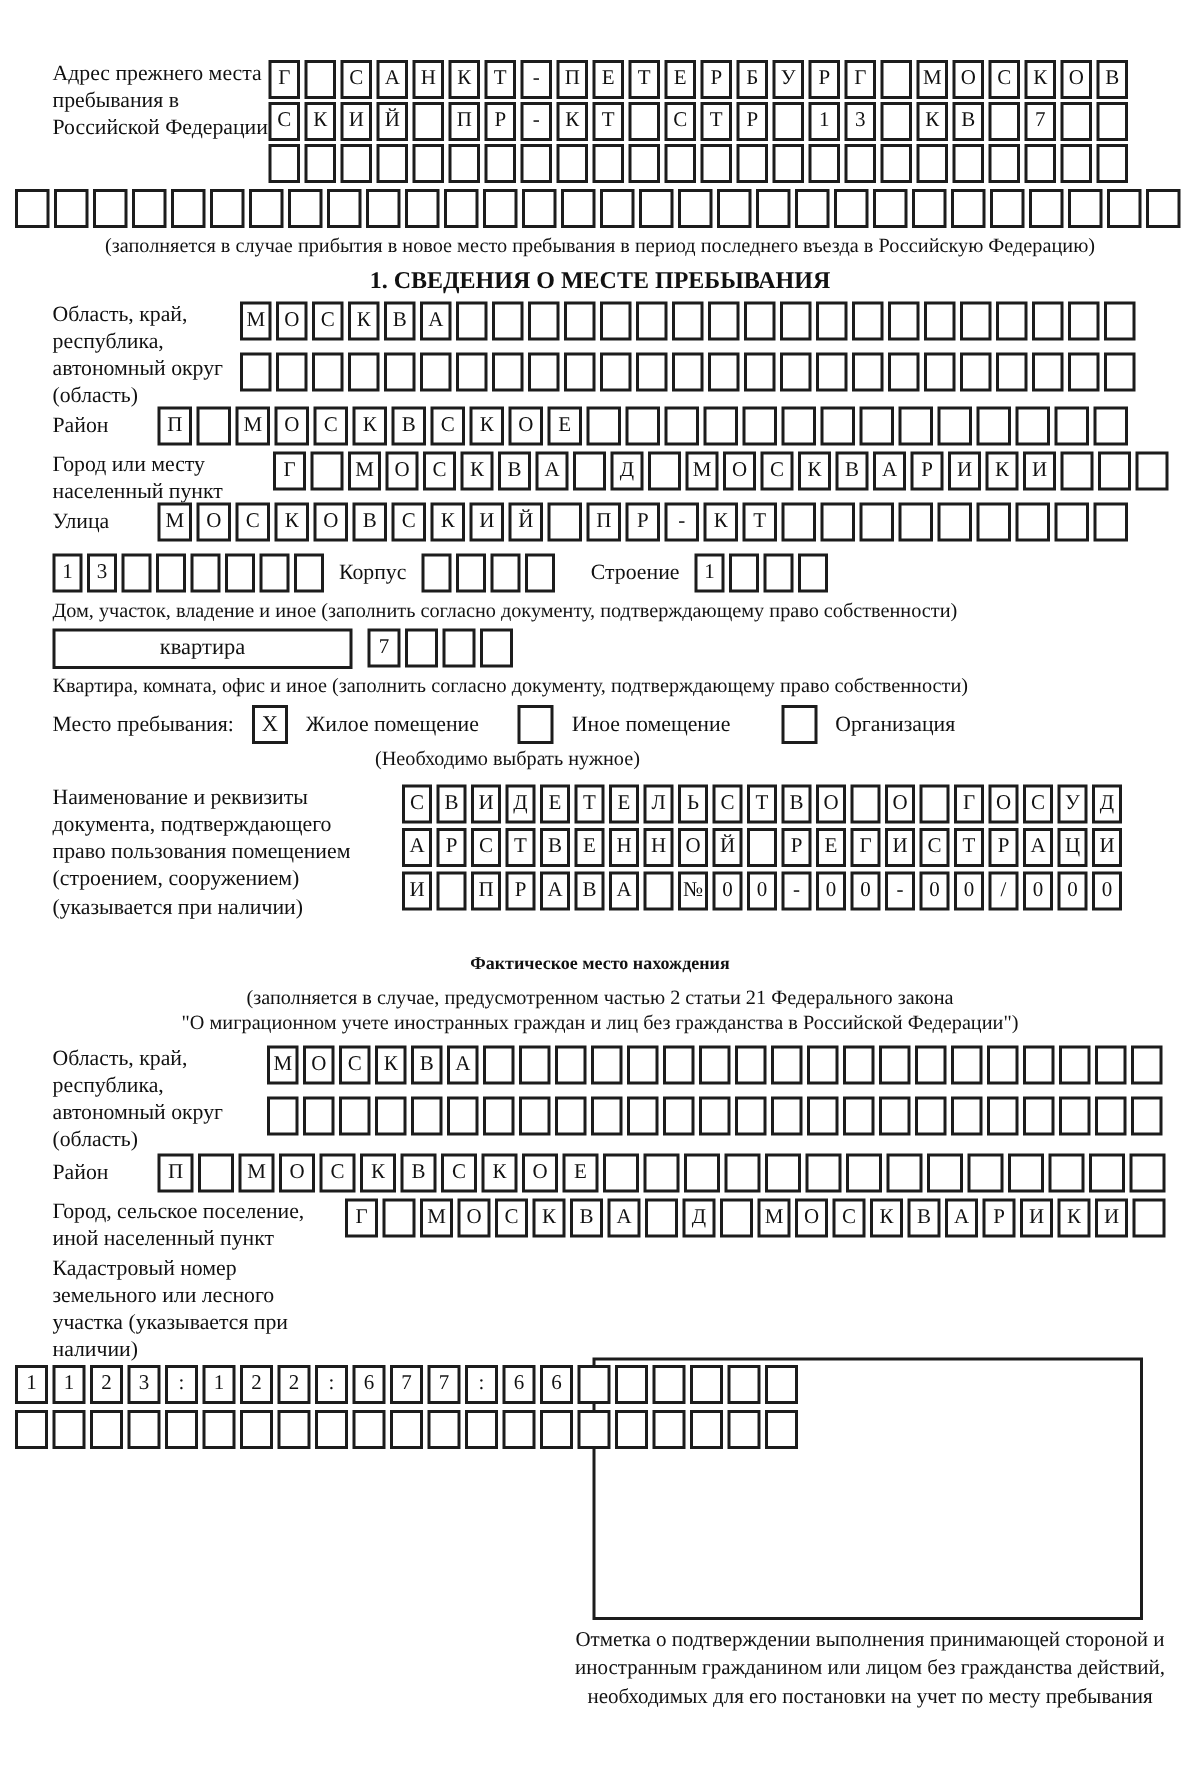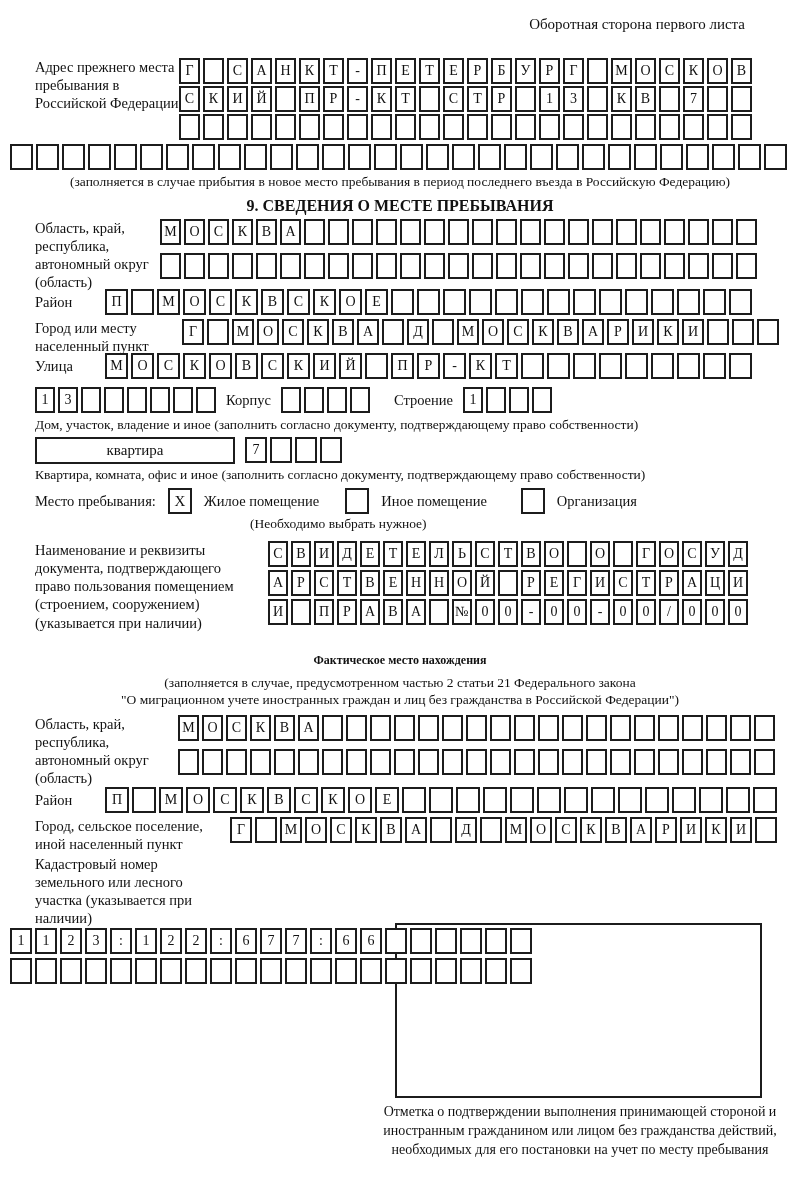--- a/index.html
+++ b/index.html
@@ -67,21 +67,20 @@
   }
   .h84{height:84px;}.h64{height:64px;}.h26{height:26px;}.h30{height:30px;}
   .h108{height:108px;}.h60{height:60px;flex-direction:column;}
   .gap2{row-gap:2px;}.gap8{row-gap:8px;}.gap3{row-gap:3px;}.gap4{row-gap:4px;}
 </style>
 </head>
 <body>
 
 <div class="page">
 
-  <div class="side-note">Оборотная сторона первого листа</div>
 
   <div class="frow h84" style="margin-top:24px;">
     <div class="flabel" style="width:169px;">Адрес прежнего места пребывания в Российской Федерации</div>
     <div class="rows gap2">
       <div class="cells" style="--cw:21px;">
           <span class="cell">Г</span>
           <span class="cell"></span>
           <span class="cell">С</span>
           <span class="cell">А</span>
           <span class="cell">Н</span>
@@ -186,21 +185,21 @@
       <span class="cell"></span>
       <span class="cell"></span>
       <span class="cell"></span>
       <span class="cell"></span>
       <span class="cell"></span>
       <span class="cell"></span>
       <span class="cell"></span>
     </div>
   <div class="caption center" style="margin-top:4px;height:17px;">(заполняется в случае прибытия в новое место пребывания в период последнего въезда в Российскую Федерацию)</div>
 
-  <div class="title" style="margin-top:6px;">9. СВЕДЕНИЯ О МЕСТЕ ПРЕБЫВАНИЯ</div>
+  <div class="title" style="margin-top:6px;">1. СВЕДЕНИЯ О МЕСТЕ ПРЕБЫВАНИЯ</div>
 
   <div class="frow h64" style="margin-top:2px;">
     <div class="flabel" style="width:150px;">Область, край, республика, автономный округ (область)</div>
     <div class="rows gap8">
       <div class="cells" style="--cw:21px;">
           <span class="cell">М</span>
           <span class="cell">О</span>
           <span class="cell">С</span>
           <span class="cell">К</span>
           <span class="cell">В</span>

